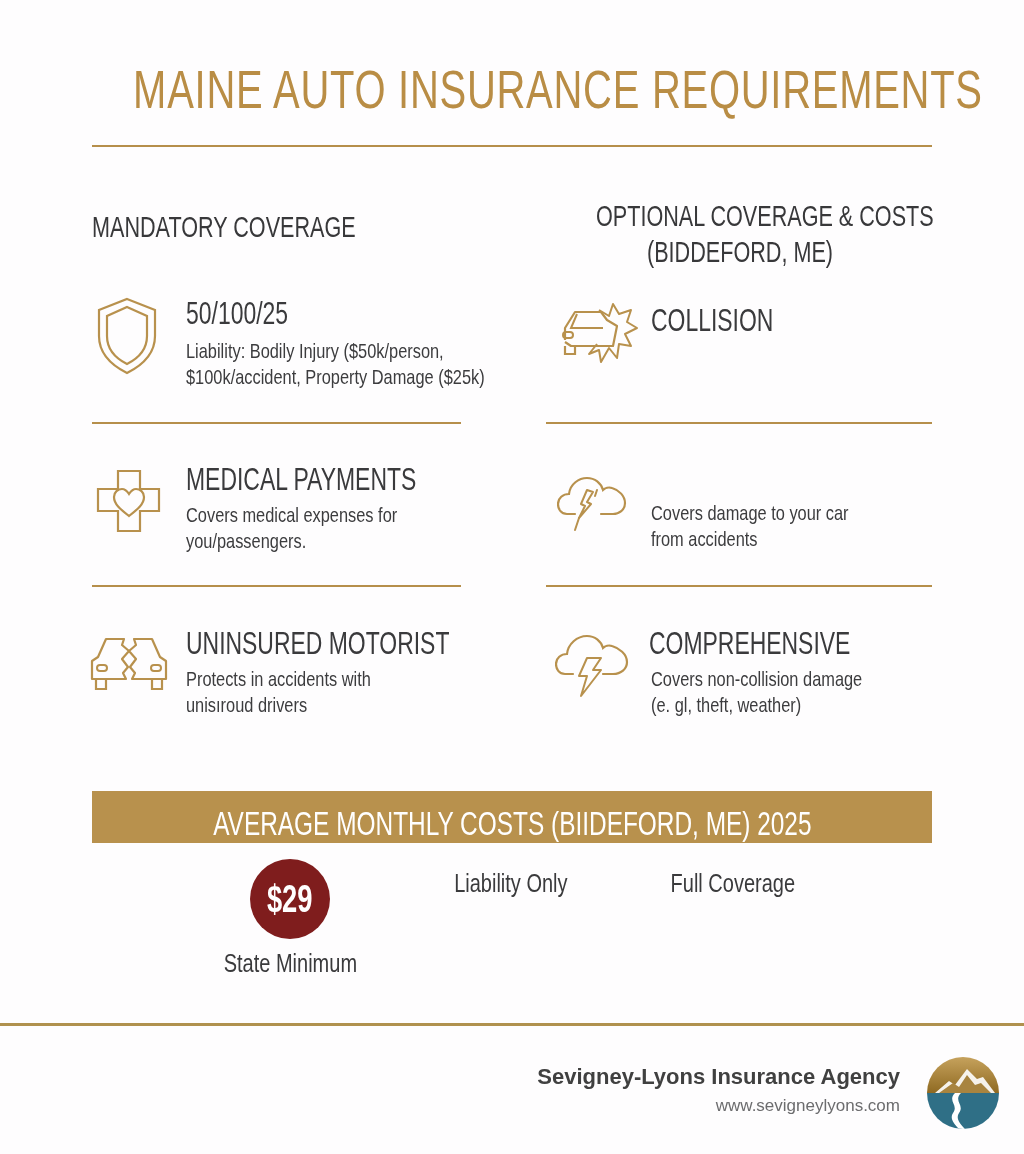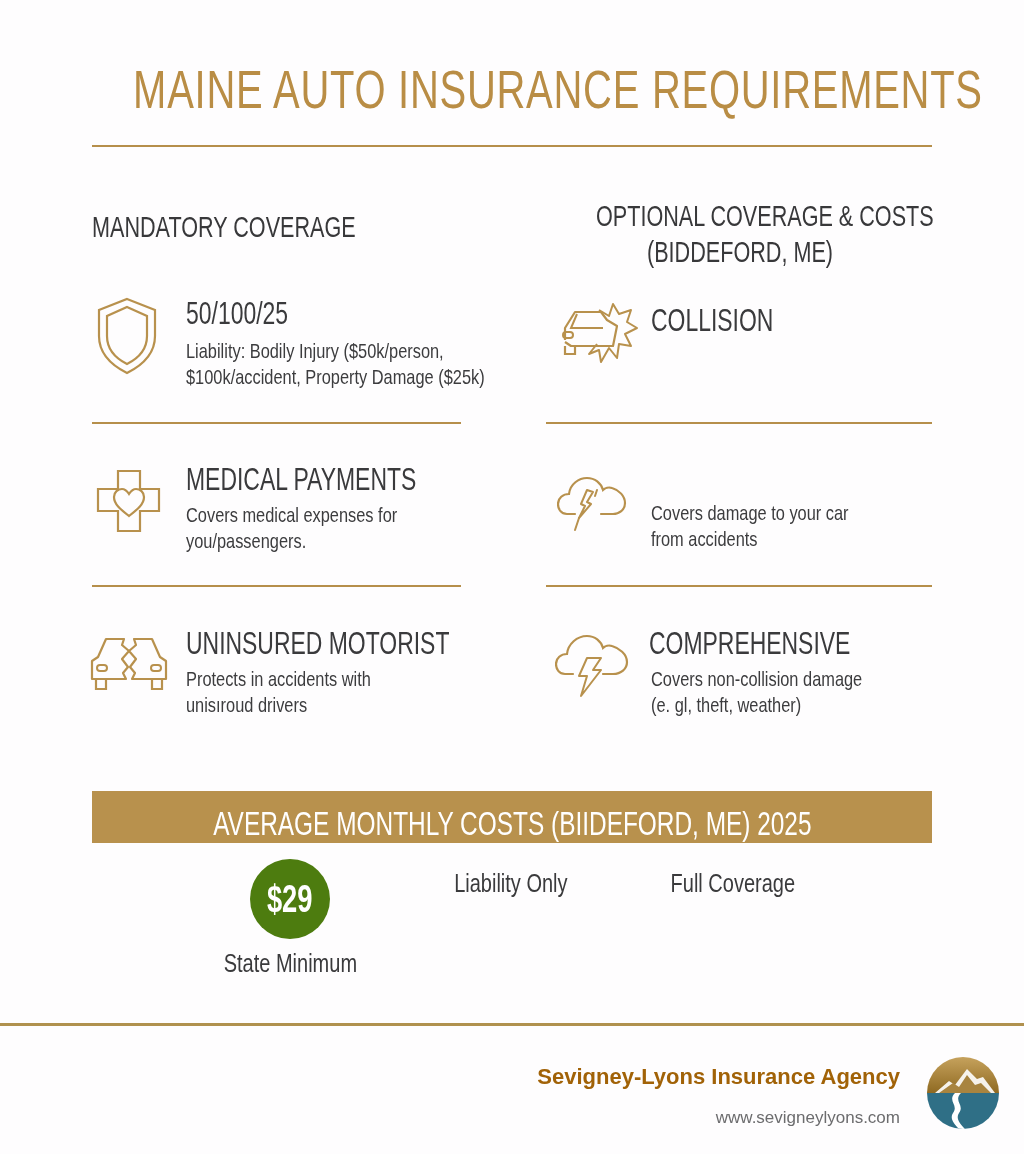--- a/index.html
+++ b/index.html
@@ -35,37 +35,37 @@
     background: #b8914d; display: flex; align-items: flex-end; justify-content: center;
   }
   .banner span {
     color: #ffffff; font-size: 33px; white-space: nowrap;
     transform: scaleX(0.74); display: inline-block;
   }
   .cost {
     position: absolute; width: 200px; text-align: center;
   }
   .circle {
-    width: 80px; height: 80px; border-radius: 50%; background: #4d7c0f;
+    width: 80px; height: 80px; border-radius: 50%; background: #7f1d1d;
     margin: 0 auto; display: flex; align-items: center; justify-content: center;
   }
   .circle span {
     color: #fff; font-size: 38px; font-weight: bold; display: inline-block;
     transform: scaleX(0.72);
   }
   .cost-label {
     margin-top: 10px; font-size: 25px; color: #3a3a3c; white-space: nowrap;
     display: inline-block; transform: scaleX(0.8);
   }
   .footer-rule { position: absolute; left: 0; top: 1023px; width: 1024px; height: 3px; background: #b0914e; }
   .agency {
     position: absolute; right: 124px; top: 1064px; text-align: right;
   }
-  .agency-name { font-size: 22px; font-weight: bold; color: #a16207; }
-  .agency-url { font-size: 17px; color: #6c6c6e; margin-top: 18px; }
+  .agency-name { font-size: 22px; font-weight: bold; color: #404040; }
+  .agency-url { font-size: 17px; color: #6c6c6e; margin-top: 6px; }
   .logo { position: absolute; left: 925px; top: 1055px; }
 </style>
 </head>
 <body>
 
 <div class="title cond">MAINE AUTO INSURANCE REQUIREMENTS</div>
 <div class="rule" style="left:92px; top:145px; width:840px;"></div>
 
 <div class="sec-h cond" style="left:92px; top:210px;">MANDATORY COVERAGE</div>
 

